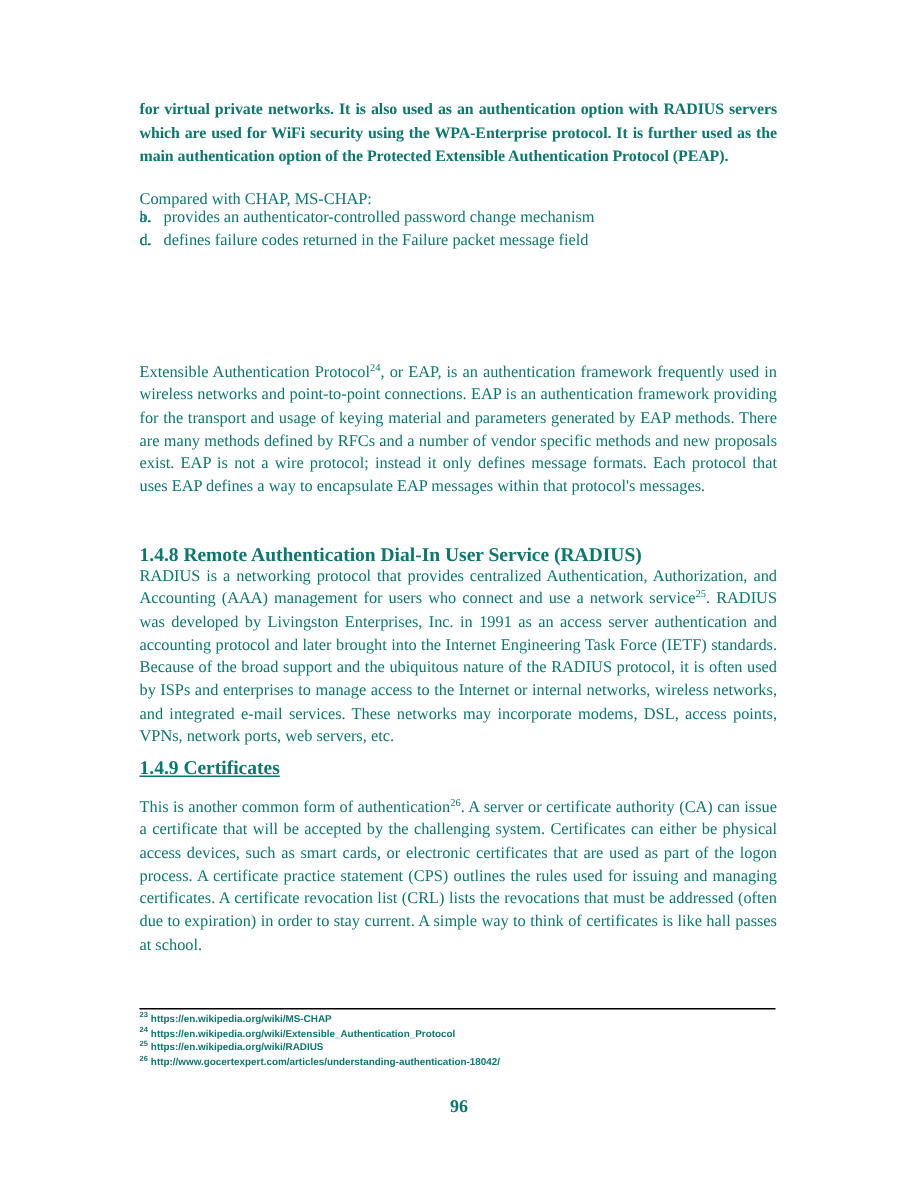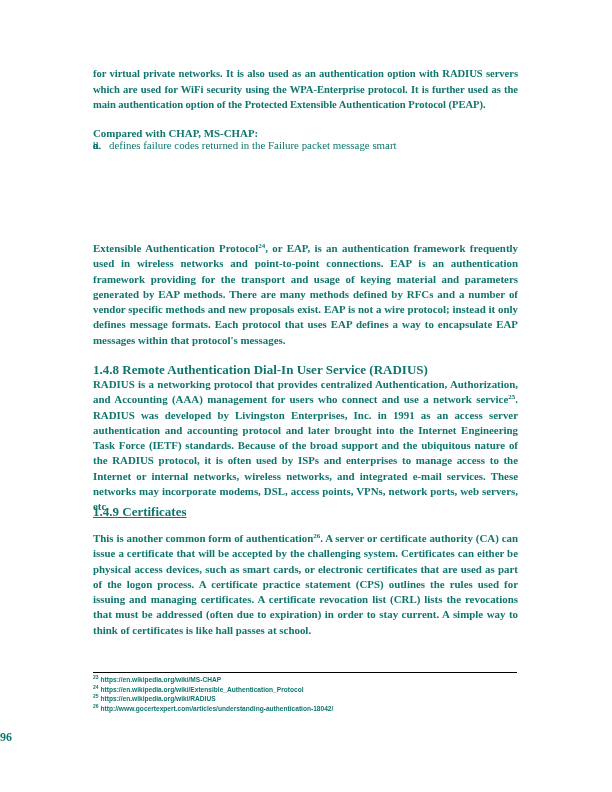--- a/index.html
+++ b/index.html
@@ -1,56 +1,56 @@
 <!DOCTYPE html>
 <html><head>
 <meta charset="utf-8">
 <style>
   html, body { margin: 0; padding: 0; background: #ffffff; }
   body { width: 612px; height: 792px; position: relative; overflow: hidden; }
   .page { position: absolute; left: 0; top: 0; width: 612px; height: 792px; background: #fff; color: #0f766e; }
   .col { position: absolute; left: 93px; width: 425px; font-family: "Liberation Serif", serif; }
-  .p { font-size: 10.9px; line-height: 15.3px; text-align: justify; margin: 0; font-weight: bold; }
+  .p { font-size: 10.9px; line-height: 15.3px; text-align: justify; margin: 0; }
   .bold-para { font-weight: bold; font-size: 10.6px; line-height: 15.6px; text-align: justify; margin: 0; letter-spacing: -0.05px; }
   .intro { position: absolute; top: 66px; }
   .compared { position: absolute; top: 126px; }
   .list { position: absolute; top: 138px; margin: 0; padding: 0; list-style: none; }
   .list li { position: relative; padding-left: 16px; font-size: 10.9px; line-height: 15.3px; }
   .list li .lbl { position: absolute; left: 0; top: 0; }
   .h { font-weight: bold; font-size: 13px; line-height: 16px; margin: 0; }
   .h7 { position: absolute; top: 226px; }
   .p7 { position: absolute; top: 241px; }
   .h8 { position: absolute; top: 362px; }
   .p8 { position: absolute; top: 377px; }
   .h9 { position: absolute; top: 504px; text-decoration: underline; }
   .p9 { position: absolute; top: 531px; }
   sup { font-size: 7px; line-height: 0; vertical-align: 4px; }
   .fn-rule { position: absolute; left: 93px; top: 672px; width: 424px; height: 0; border-top: 1px solid #000; }
   .footnotes { position: absolute; left: 93px; top: 675px; width: 430px; font-family: "Liberation Sans", sans-serif; font-weight: bold; font-size: 6.6px; line-height: 9.6px; }
   .fn sup { font-size: 5px; vertical-align: 3px; margin-right: 2px; }
-  .pageno { position: absolute; left: 0; width: 612px; top: 730px; font-family: "Liberation Serif", serif; font-weight: bold; font-size: 12px; }
+  .pageno { position: absolute; left: 0; width: 612px; top: 730px; text-align: center; font-family: "Liberation Serif", serif; font-weight: bold; font-size: 12px; }
 </style>
 </head>
 <body>
 
 <div class="page">
 
   <div class="col intro">
     <p class="bold-para">for virtual private networks. It is also used as an authentication option with RADIUS servers which are used for WiFi security using the WPA-Enterprise protocol. It is further used as the main authentication option of the Protected Extensible Authentication Protocol (PEAP).</p>
   </div>
 
   <div class="col compared">
     <p class="p">Compared with CHAP, MS-CHAP:</p>
   </div>
 
   <ul class="col list">
     <li><span class="lbl">a.</span></li>
-    <li><span class="lbl">b.</span></li>
+    <li><span class="lbl">b.</span><span>provides an authenticator-controlled password change mechanism</span></li>
     <li><span class="lbl">c.</span></li>
-    <li><span class="lbl">d.</span><span>defines failure codes returned in the Failure packet message smart</span></li>
+    <li><span class="lbl">d.</span><span>defines failure codes returned in the Failure packet message field</span></li>
   </ul>
 
   <div class="col p7">
     <p class="p"><span>Extensible Authentication Protocol</span><sup>24</sup><span>, or EAP, is an authentication framework frequently used in wireless networks and point-to-point connections. EAP is an authentication framework providing for the transport and usage of keying material and parameters generated by EAP methods. There are many methods defined by RFCs and a number of vendor specific methods and new proposals exist. EAP is not a wire protocol; instead it only defines message formats. Each protocol that uses EAP defines a way to encapsulate EAP messages within that protocol's messages.</span></p>
   </div>
 
   <div class="col h8">
     <h2 class="h">1.4.8 Remote Authentication Dial-In User Service (RADIUS)</h2>
   </div>
   <div class="col p8">

